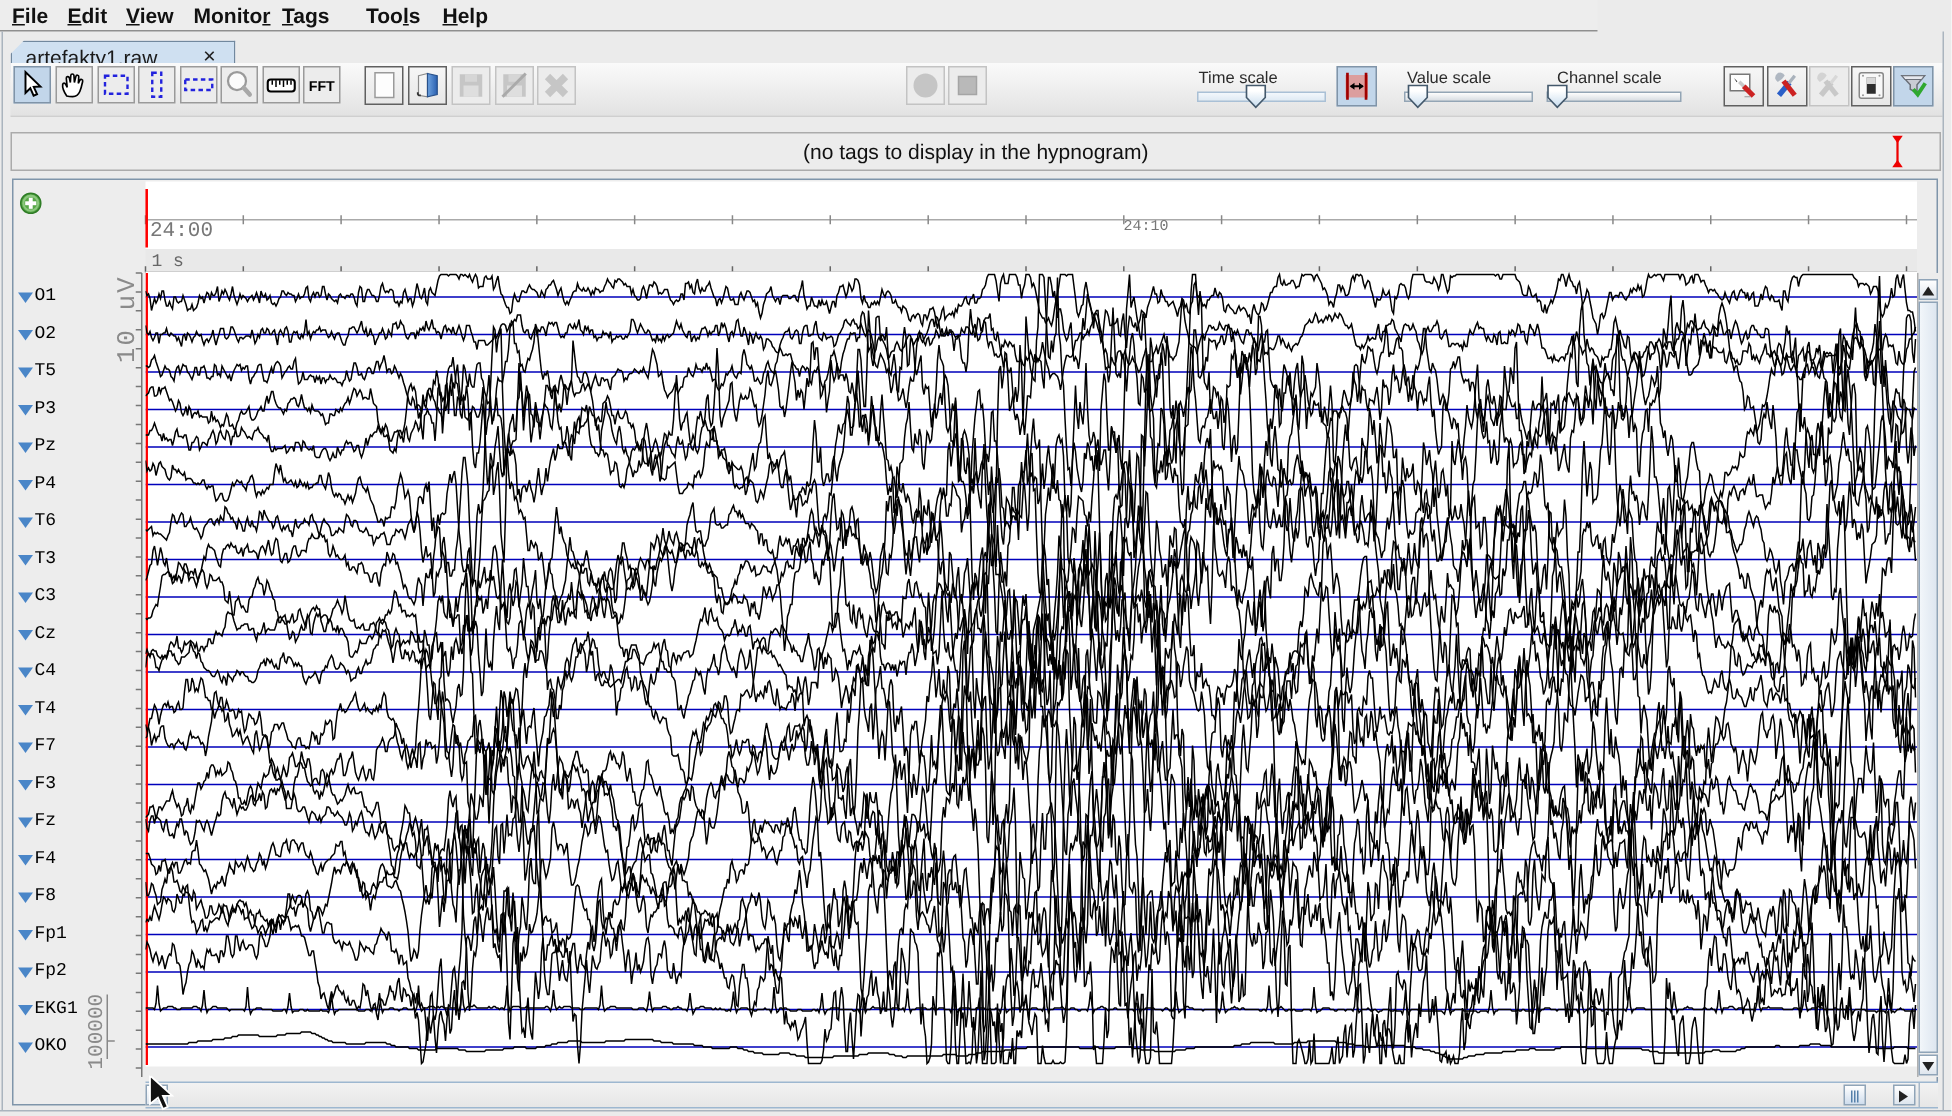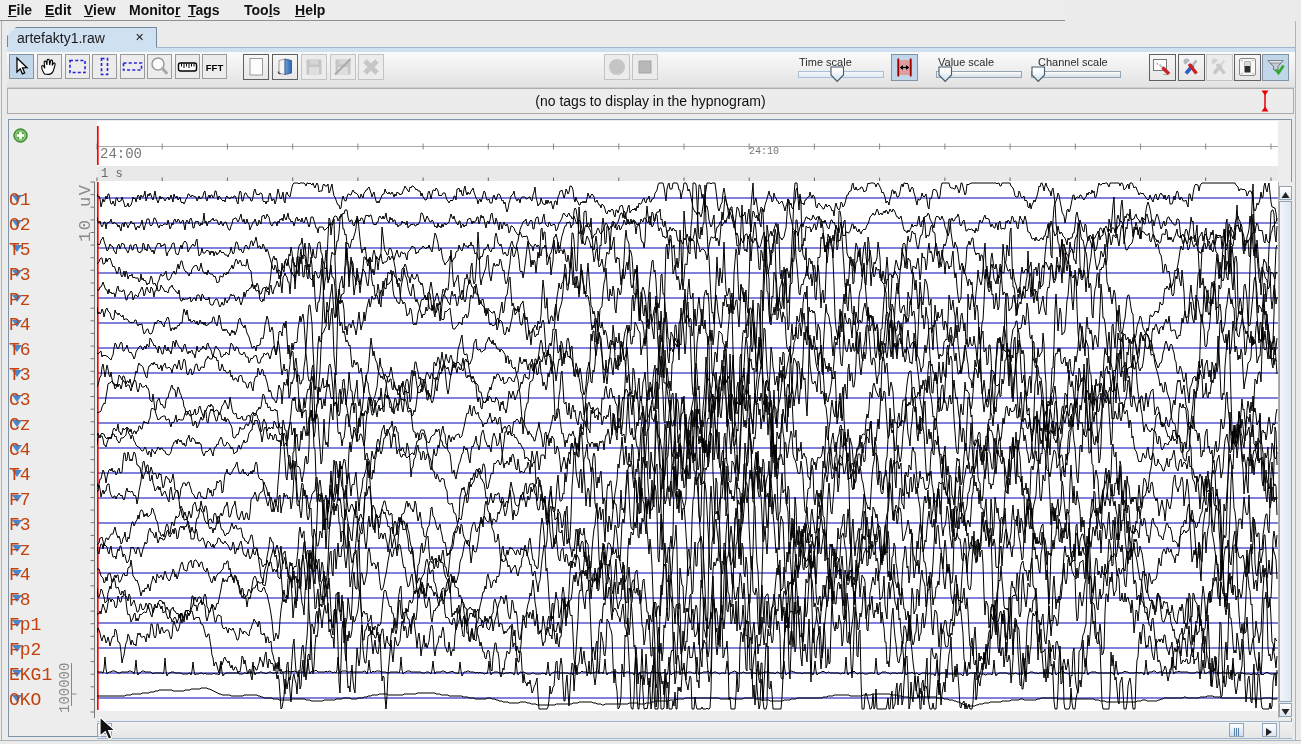--- a/index.html
+++ b/index.html
@@ -9,21 +9,21 @@
 #menubar{left:0;top:0;width:1065px;height:20px;background:#ededed;
   border-bottom:1px solid #8f8f8f;font-size:14px;font-weight:bold;color:#111;}
 #menubar span.mi{position:absolute;top:2px;}
 #tab{left:7px;top:27px;width:148px;height:20px;background:#cfe0f1;
   border:1px solid #71889e;border-bottom:none;
   clip-path:polygon(0 9px,9px 0,100% 0,100% 100%,0 100%);
   font-size:14px;font-weight:normal;color:#1a1a1a;}
 #tab .t{position:absolute;left:9px;top:2px;}
 #tab .x{position:absolute;left:127px;top:3px;font-size:11px;color:#222;}
 #bluestrip{left:7px;top:47px;width:1288px;height:5px;background:#cfe0f1;}
-#toolbar{left:7px;top:52px;width:1288px;height:36px;
+#toolbar{left:7px;top:42px;width:1288px;height:36px;
   background:linear-gradient(#fafafa,#ececec 60%,#e2e2e2);border-bottom:1px solid #cfcfcf;box-sizing:border-box;}
 .tb{position:absolute;top:2px;width:25px;height:25px;background:#ececec;
   border:1px solid #9a9a9a;box-sizing:border-box;}
 .tb.en{border-color:#606060;background:linear-gradient(#f6f6f6,#e7e7e7);}
 .tb.dis{border-color:#c3c3c3;background:#ececec;}
 .tb.sel{background:#c2d6ea;border-color:#8094a8;}
 .tb svg{position:absolute;left:-1px;top:-1px;}
 .sliderlabel{position:absolute;top:4px;font-size:11px;color:#2b2b2b;}
 .track{position:absolute;top:19px;height:5px;border:1px solid #93a5b5;
   background:linear-gradient(#fdfdfd,#d8dde2);box-sizing:content-box;}
@@ -33,21 +33,21 @@
   font-size:14px;color:#111;text-align:center;line-height:24px;}
 #outerL{left:1px;top:21px;width:1px;height:719px;background:#aab4be;}
 #outerR{left:1295px;top:21px;width:1px;height:719px;background:#aab4be;}
 #outerB{left:0px;top:740px;width:1301px;height:1px;background:#aab4be;}
 #main{left:8px;top:119px;width:1284px;height:618px;background:#ededed;
   border:1px solid #7f95aa;box-sizing:border-box;}
 #timeaxis{left:88px;top:1px;width:1181px;height:45px;background:#ffffff;}
 #secrow{left:88px;top:46px;width:1181px;height:16px;background:#e9e9e9;}
 #plot{left:88px;top:61px;width:1181px;height:530px;background:#fff;}
 .mono{font-family:"Liberation Mono",monospace;}
-.chlabel{position:absolute;left:0;font-size:18px;color:#c2410c;font-family:"Liberation Mono",monospace;z-index:3;}
+.chlabel{position:absolute;left:14px;font-size:12px;color:#000000;font-family:"Liberation Mono",monospace;z-index:3;}
 .chtri{position:absolute;left:3px;width:0;height:0;border-left:5px solid transparent;
   border-right:5px solid transparent;border-top:7px solid #4a86c8;z-index:3;}
 .rot{position:absolute;color:#8a8a8a;font-family:"Liberation Mono",monospace;font-size:12px;
   transform:rotate(-90deg);transform-origin:left bottom;white-space:nowrap;}
 #vsb{left:1269px;top:62px;width:14px;height:536px;background:#ececec;border-left:1px solid #b0b0b0;}
 .sbtn{position:absolute;background:linear-gradient(#ffffff,#dfe6ee);border:1px solid #8fa4b8;box-sizing:border-box;}
 #hsb{left:88px;top:601px;width:1195px;height:18px;background:linear-gradient(#f2f2f2,#e6e6e6);
   border-top:1px solid #9db7d0;border-bottom:1px solid #9db7d0;box-sizing:border-box;}
 </style>
 </head>

